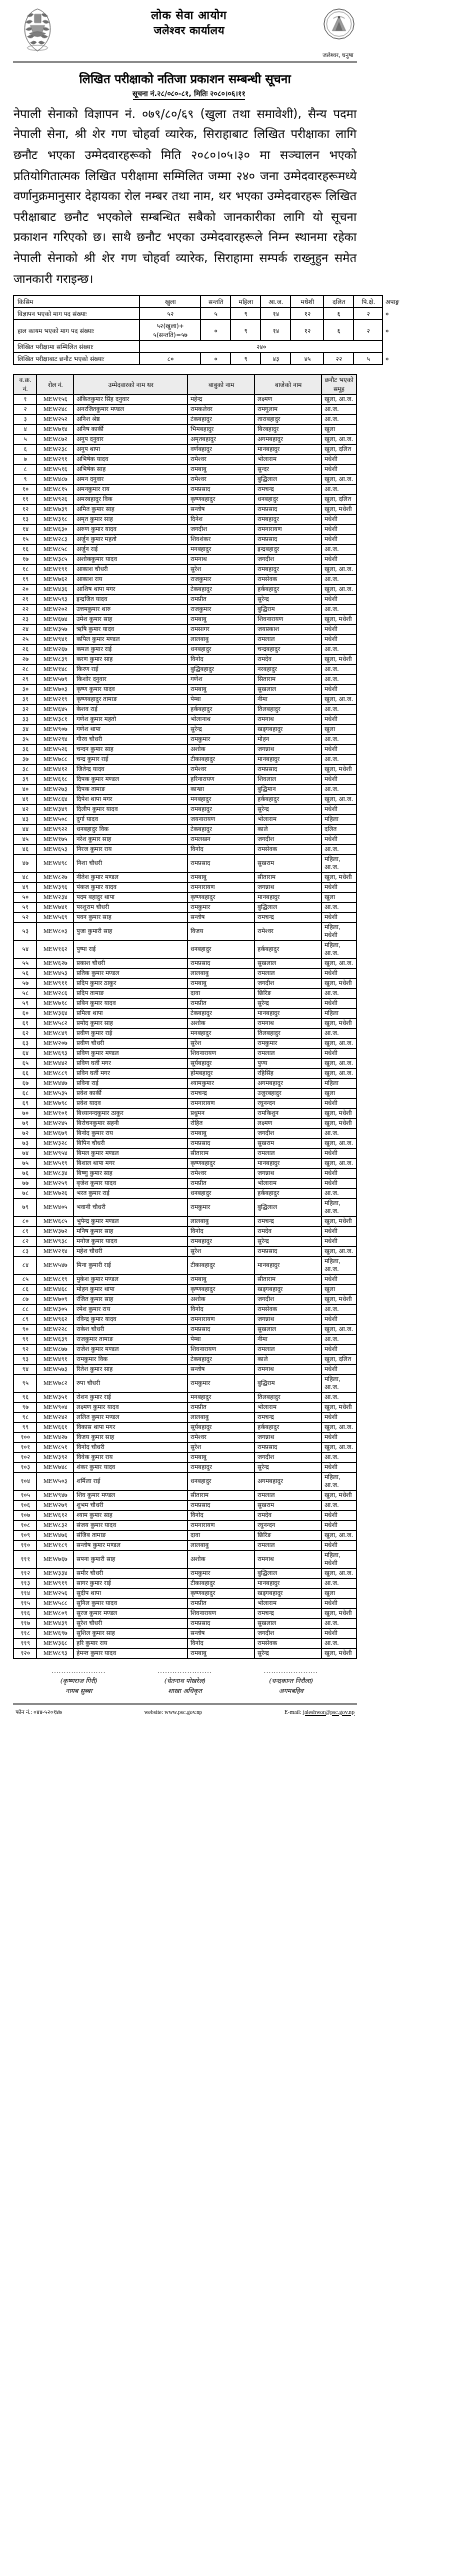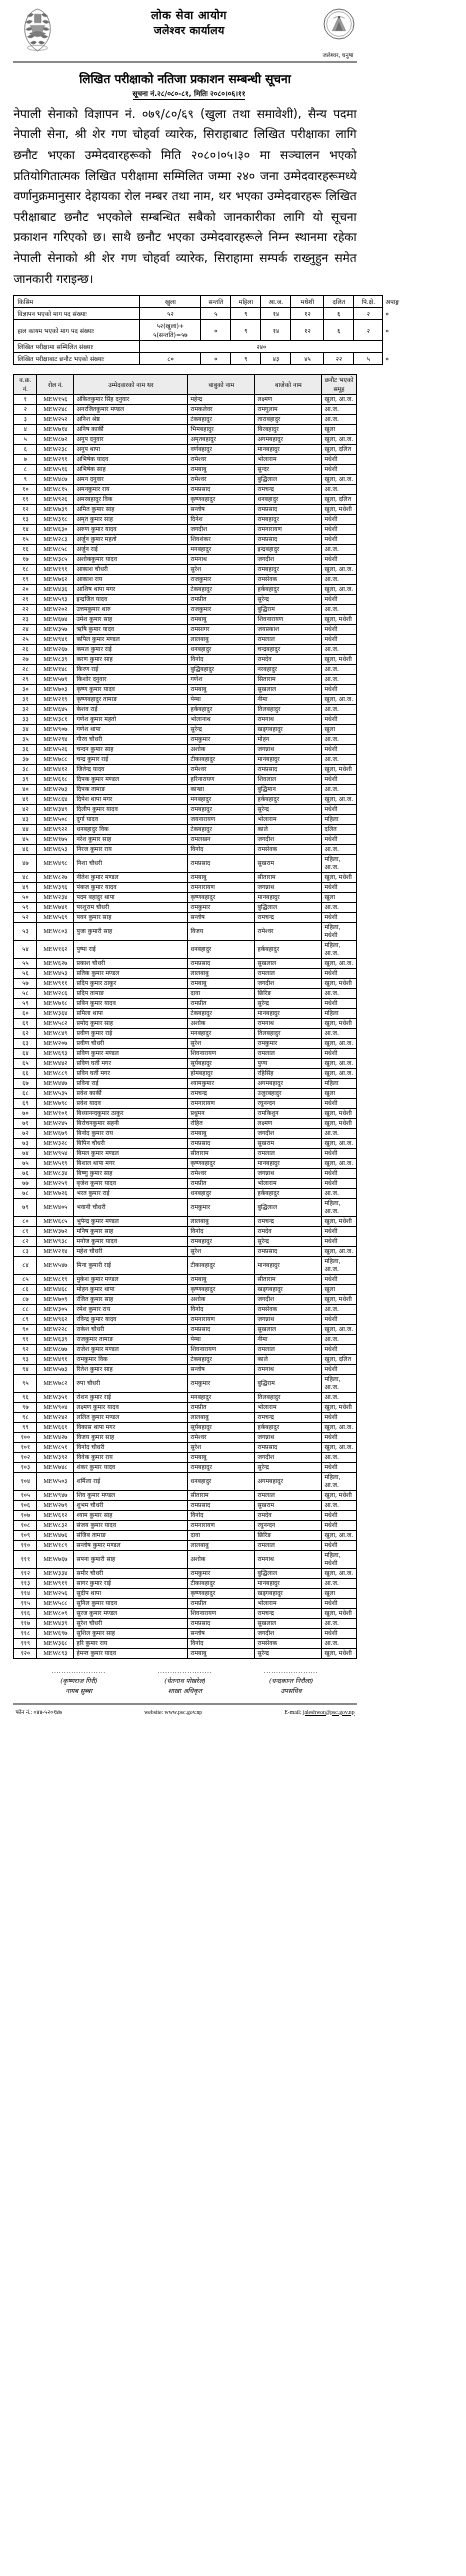--- a/index.html
+++ b/index.html
@@ -1161,21 +1161,21 @@
       <div>नायब सुब्बा</div>
     </div>
     <div class="sig">
       <div class="dots">......................</div>
       <div>(चेतनाथ पोखरेल)</div>
       <div>शाखा अधिकृत</div>
     </div>
     <div class="sig">
       <div class="dots">......................</div>
       <div>(चन्द्रकान्त निरौला)</div>
-      <div>उपसचिव</div>
+      <div>अगमबहिव</div>
     </div>
   </div>
 
   <div class="footrule"></div>
   <div class="foot">
     <span>फोन नं.: ०४४-५२०१४७</span>
     <span>website: www.psc.gov.np</span>
     <span>
       <span>E-mail:</span>
       <span class="lnk">jaleshwor@psc.gov.np</span>

